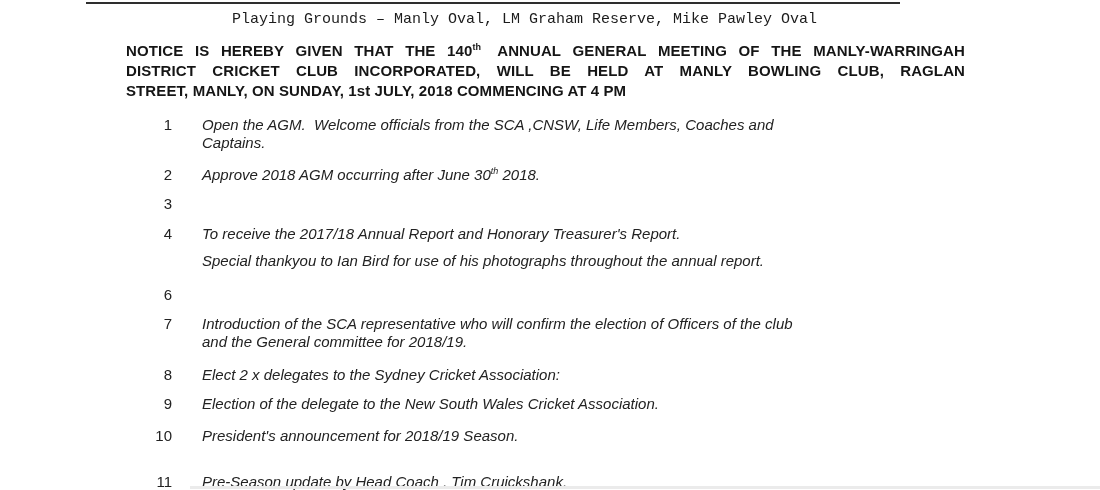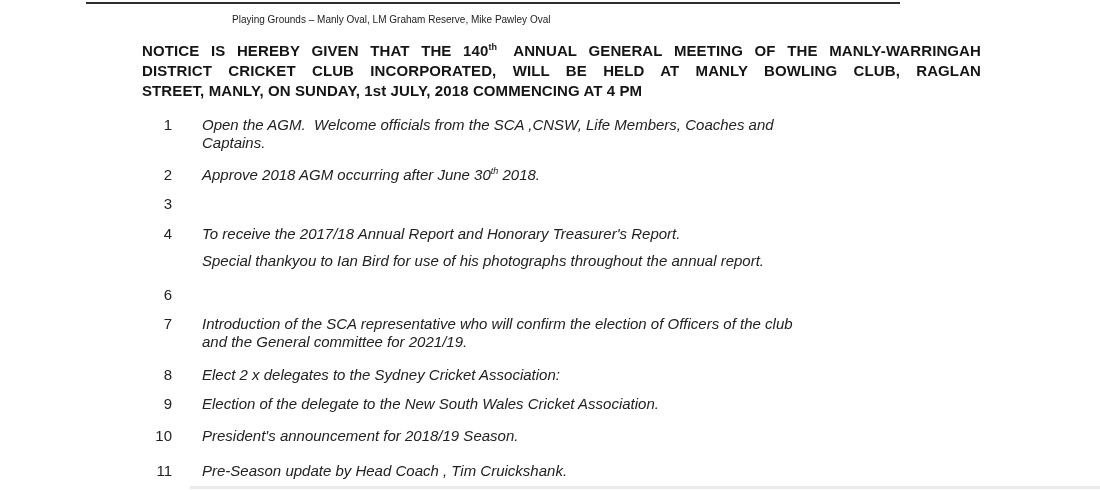--- a/index.html
+++ b/index.html
@@ -14,33 +14,33 @@
   }
   .top-rule {
     position: absolute;
     left: 86px; top: 2px;
     width: 814px; height: 2px;
     background: #2e2e2e;
   }
   .header-line {
     position: absolute;
     left: 232px; top: 11px;
-    font-size: 10px;
+    font-size: 15px;
     line-height: 18px;
     color: #1c1c1c;
+    font-family: Liberation Mono, monospace;
   }
   .notice {
     position: absolute;
     left: 126px; top: 41px;
     width: 839px;
     font-weight: bold;
     font-size: 15px;
     color: #151515;
     letter-spacing: 0.1px;
-    margin-left: 16px;
   }
   .notice-line { line-height: 20px; }
   .justify { text-align: justify; text-align-last: justify; }
   .sup {
     font-size: 9px;
     line-height: 0;
     vertical-align: 6px;
     font-weight: inherit;
   }
   .notice .after-sup { padding-left: 5px; }
@@ -112,34 +112,34 @@
       <div class="txt">Special thankyou to Ian Bird for use of his photographs throughout the annual report.</div>
     </div>
 
     <div class="row" style="margin-bottom:11px">
       <div class="num">6</div>
     </div>
 
     <div class="row" style="margin-bottom:15px">
       <div class="num">7</div>
       <div class="txt">Introduction of the SCA representative who will confirm the election of Officers of the club
-and the General committee for 2021/19.</div>
+and the General committee for 2018/19.</div>
     </div>
 
     <div class="row" style="margin-bottom:11px">
       <div class="num">8</div>
       <div class="txt">Elect 2 x delegates to the Sydney Cricket Association:</div>
     </div>
 
     <div class="row" style="margin-bottom:14px">
       <div class="num">9</div>
       <div class="txt">Election of the delegate to the New South Wales Cricket Association.</div>
     </div>
 
-    <div class="row" style="margin-bottom:17px">
+    <div class="row" style="margin-bottom:28px">
       <div class="num">10</div>
       <div class="txt">President's announcement for 2018/19 Season.</div>
     </div>
 
     <div class="row">
       <div class="num">11</div>
       <div class="txt">Pre-Season update by Head Coach , Tim Cruickshank.</div>
     </div>
 
   </div>

